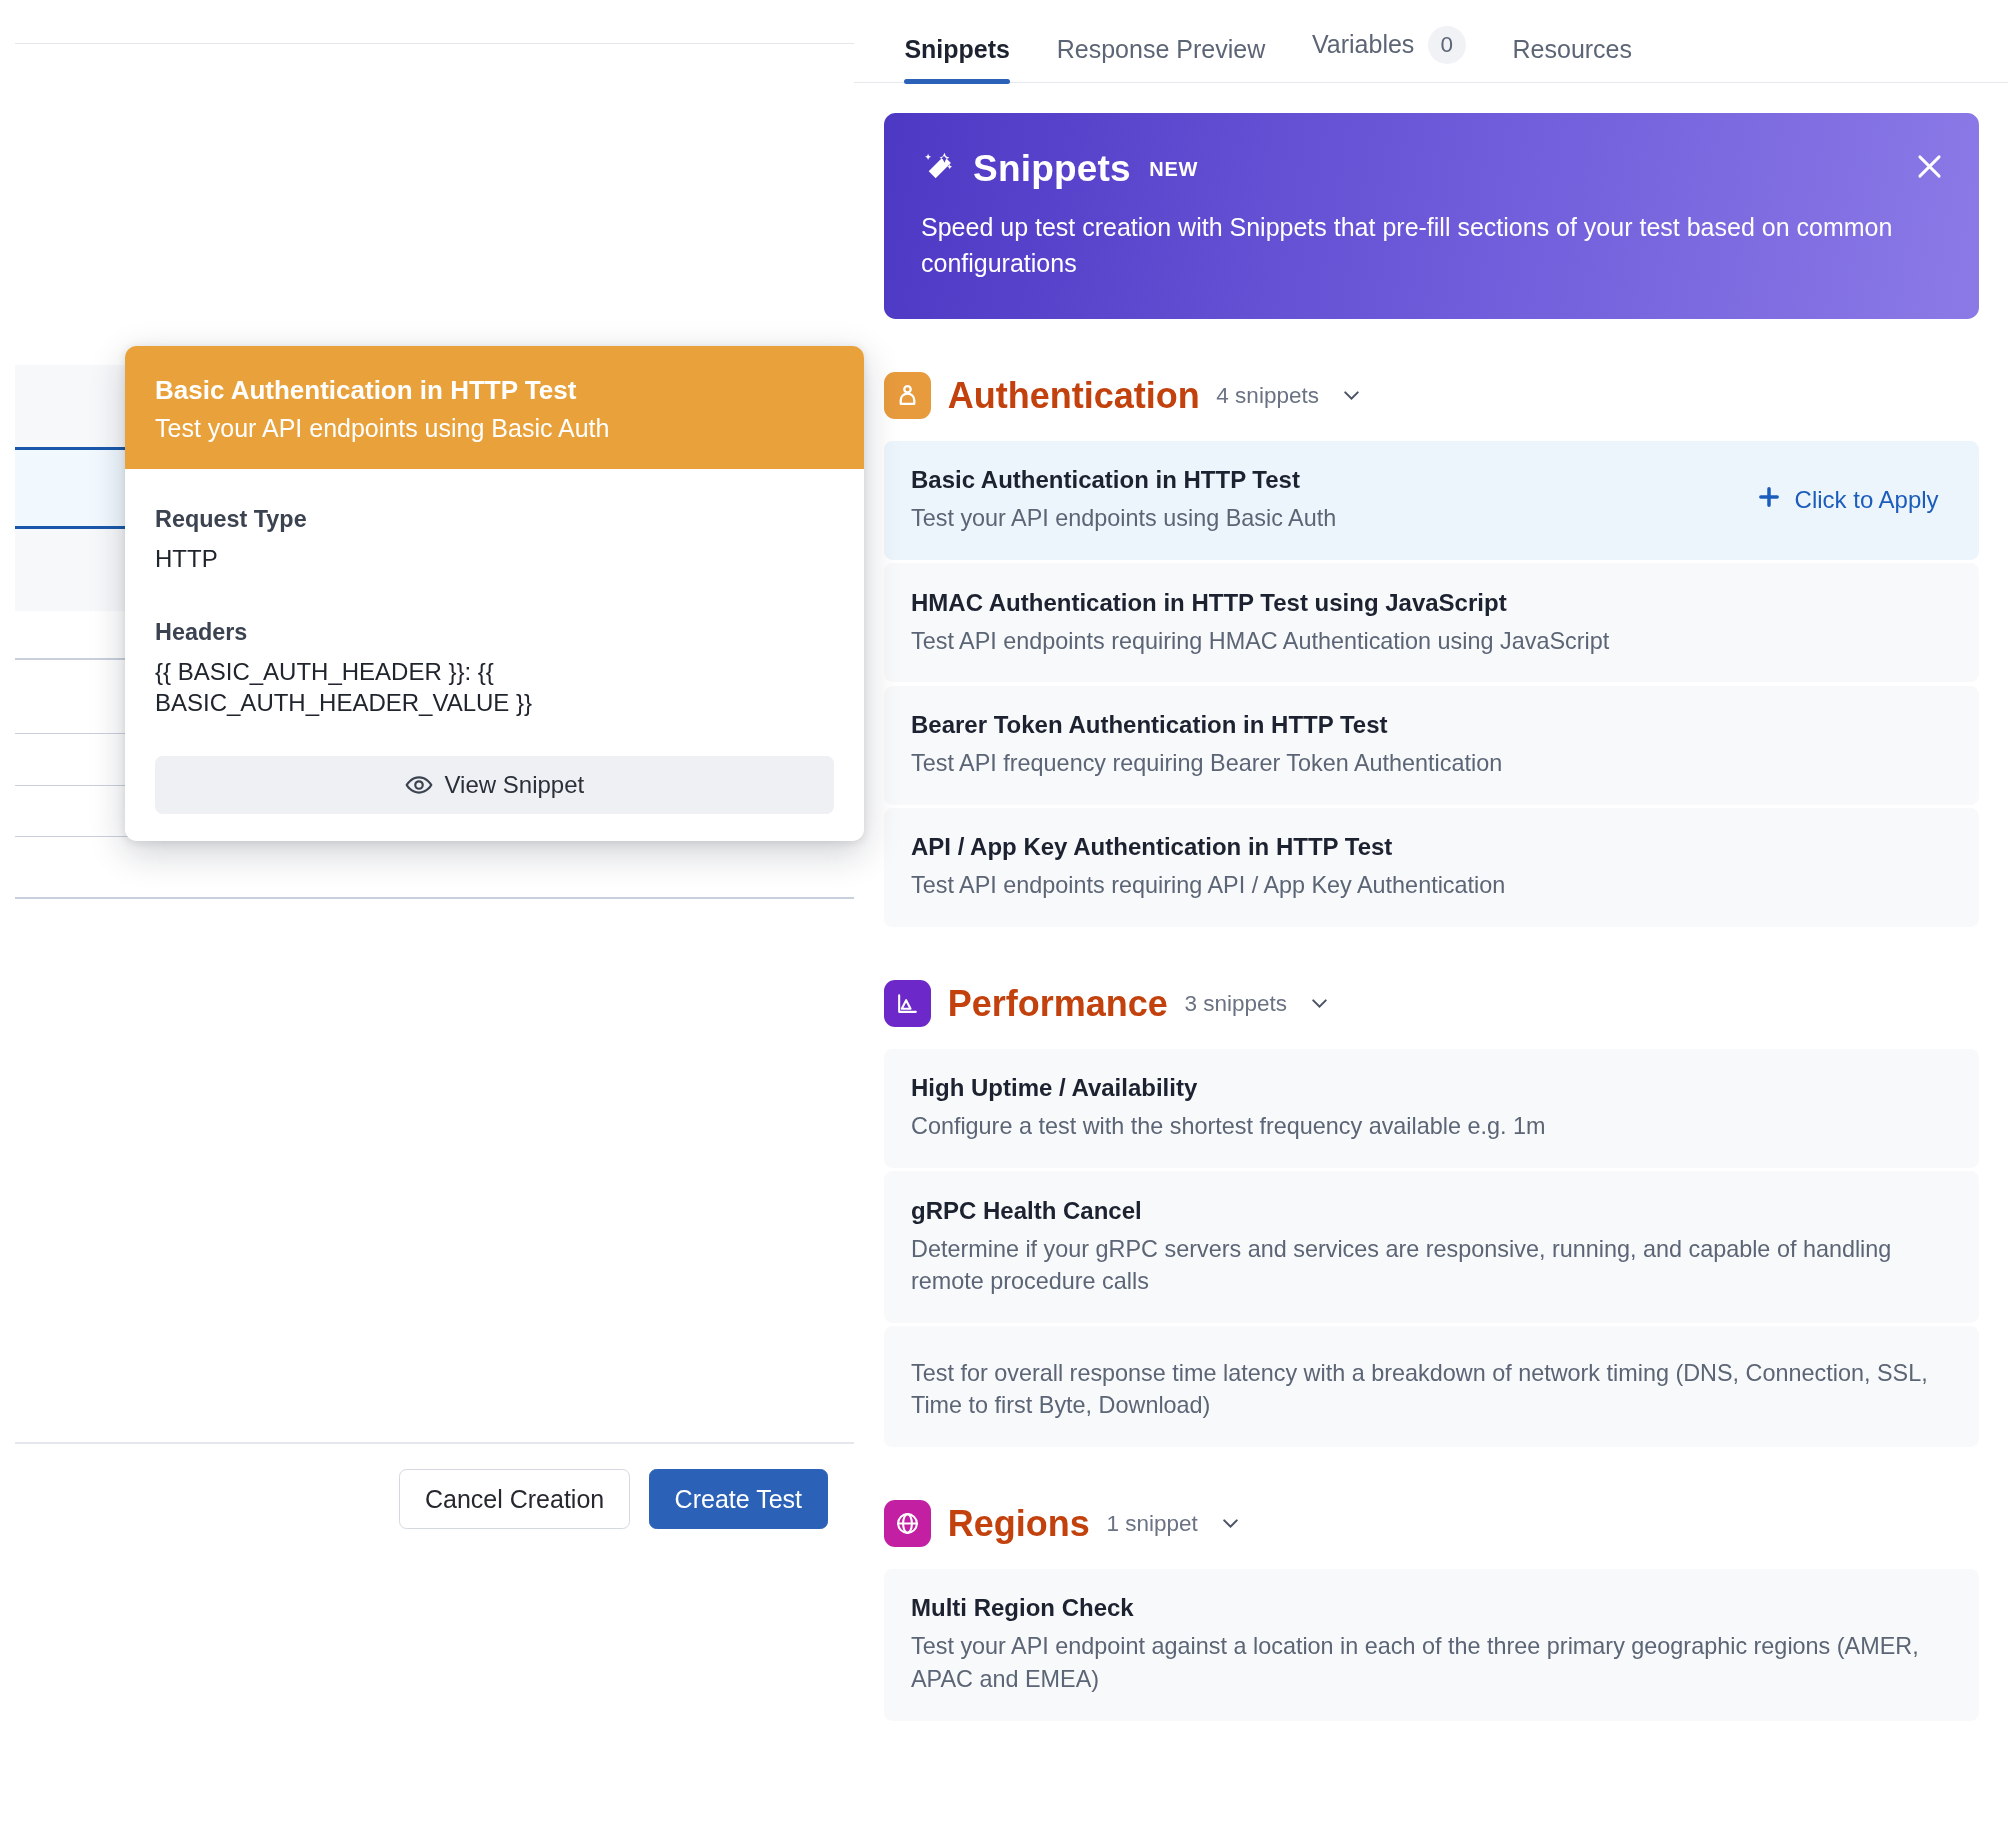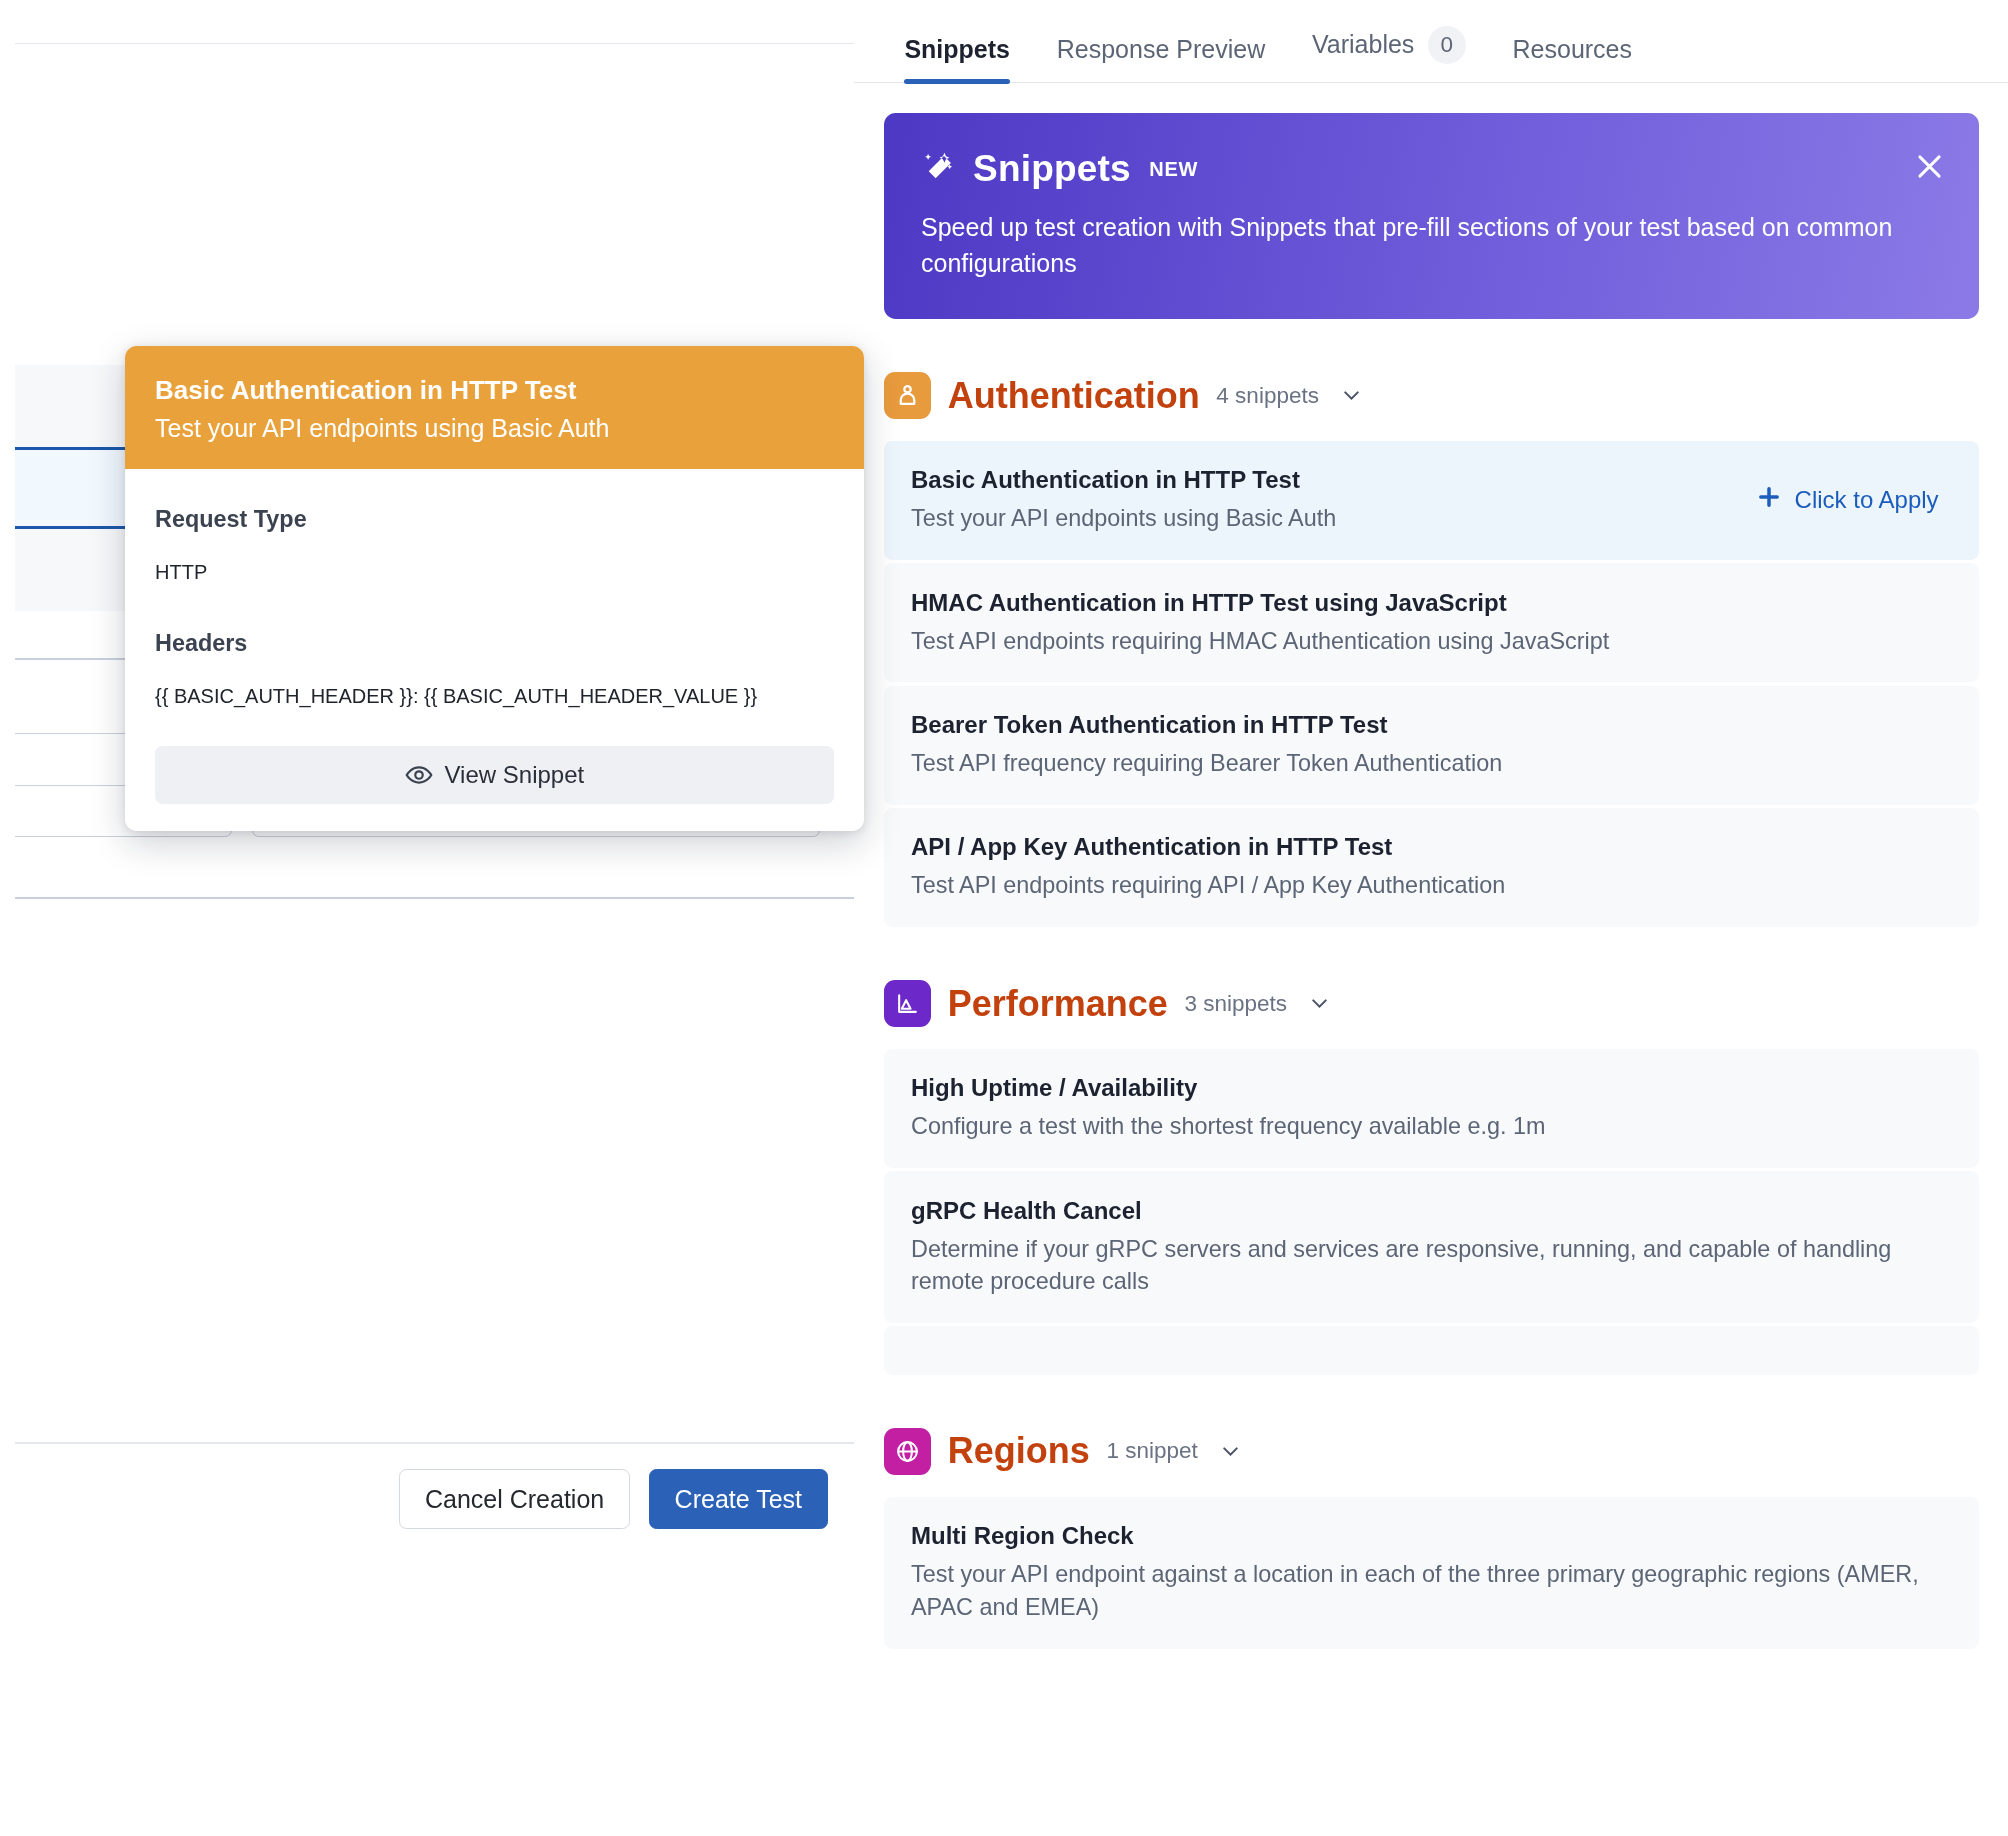--- a/index.html
+++ b/index.html
@@ -85,21 +85,21 @@
   .sp-head {
     background: #e9a23b; padding: 28px 30px 25px 30px; color: #fff;
   }
   .sp-head-title { font-size: 26px; font-weight: bold; line-height: 1.25; }
   .sp-head-sub { font-size: 25px; line-height: 1.3; margin-top: 5px; }
   .sp-body { padding: 27px 30px 27px 30px; }
   .sp-label {
     font-size: 23.4px; font-weight: bold; color: #3c4350; margin-top: 10px;
   }
   .sp-value {
-    font-size: 20px; color: #20242c; margin-top: 26px; line-height: 1.3;
+    font-size: 24px; color: #20242c; margin-top: 10px; line-height: 1.3;
   }
   .sp-gap { height: 35px; }
   .sp-viewbtn {
     margin-top: 37px; height: 58px; border-radius: 7.5px;
     background: #eef0f4; border: 0; width: 100%;
     display: flex; align-items: center; justify-content: center; gap: 11.7px;
     font-size: 24px; color: #2a2f39; cursor: pointer;
     font-family: "Liberation Sans", sans-serif;
   }
   .eye-ico { display: inline-flex; }
@@ -365,20 +365,21 @@
           </div>
         </div>
         <div class="snippet">
           <div>
             <div class="snip-title">gRPC Health Cancel</div>
             <div class="snip-desc">Determine if your gRPC servers and services are responsive, running, and capable of handling remote procedure calls</div>
           </div>
         </div>
         <div class="snippet">
           <div>
+            <div class="snip-desc">Test for overall response time latency with a breakdown of network timing (DNS, Connection, SSL, Time to first Byte, Download)</div>
           </div>
         </div>
       </div>
 
       <div class="cat-head">
         <span class="cat-ico region">
           <svg width="25" height="25" viewBox="0 0 24 24" fill="none" stroke="#ffffff" stroke-width="2" stroke-linecap="round">
             <circle cx="12" cy="12" r="9"></circle>
             <path d="M3 12h18"></path>
             <ellipse cx="12" cy="12" rx="4.2" ry="9"></ellipse>

